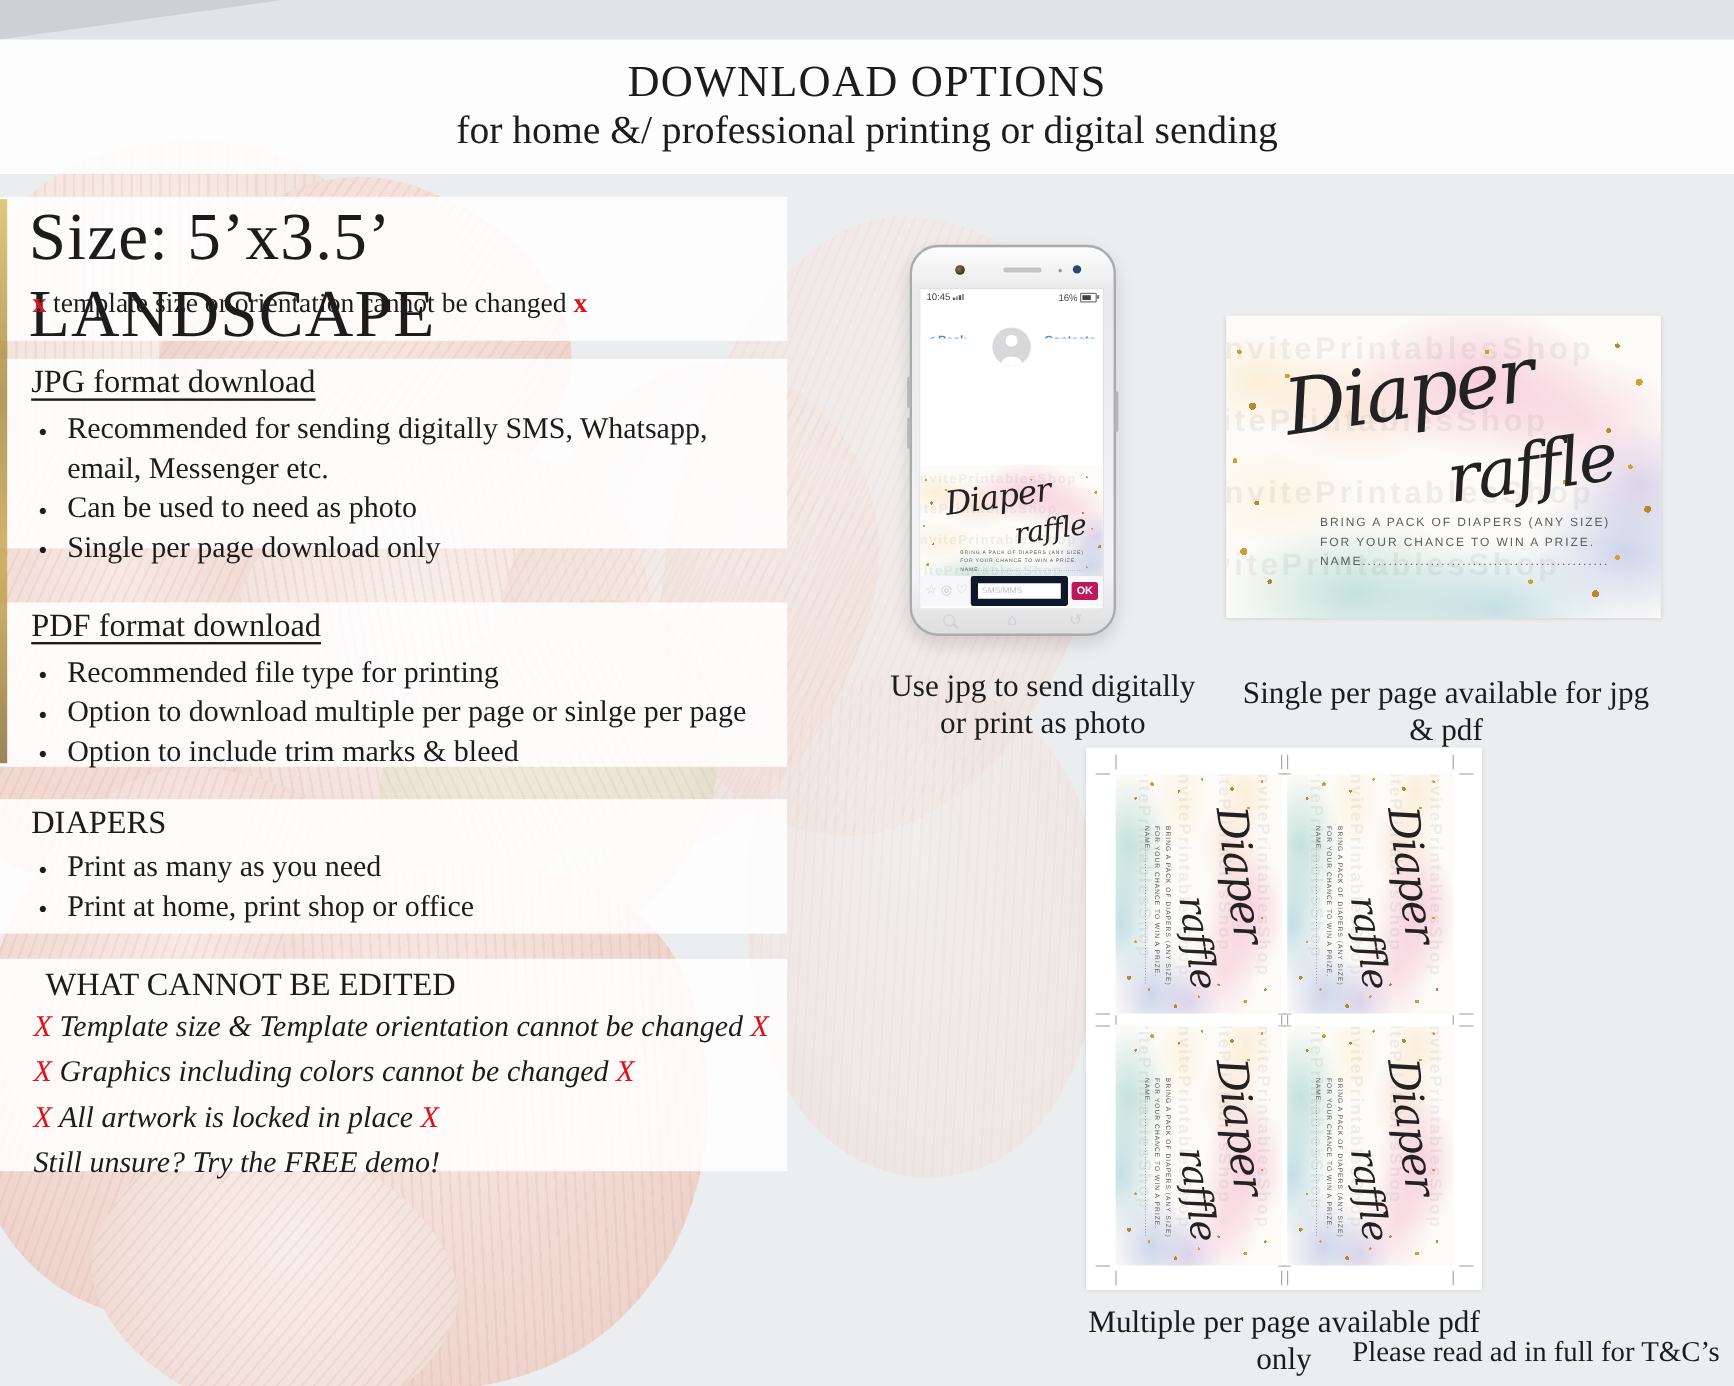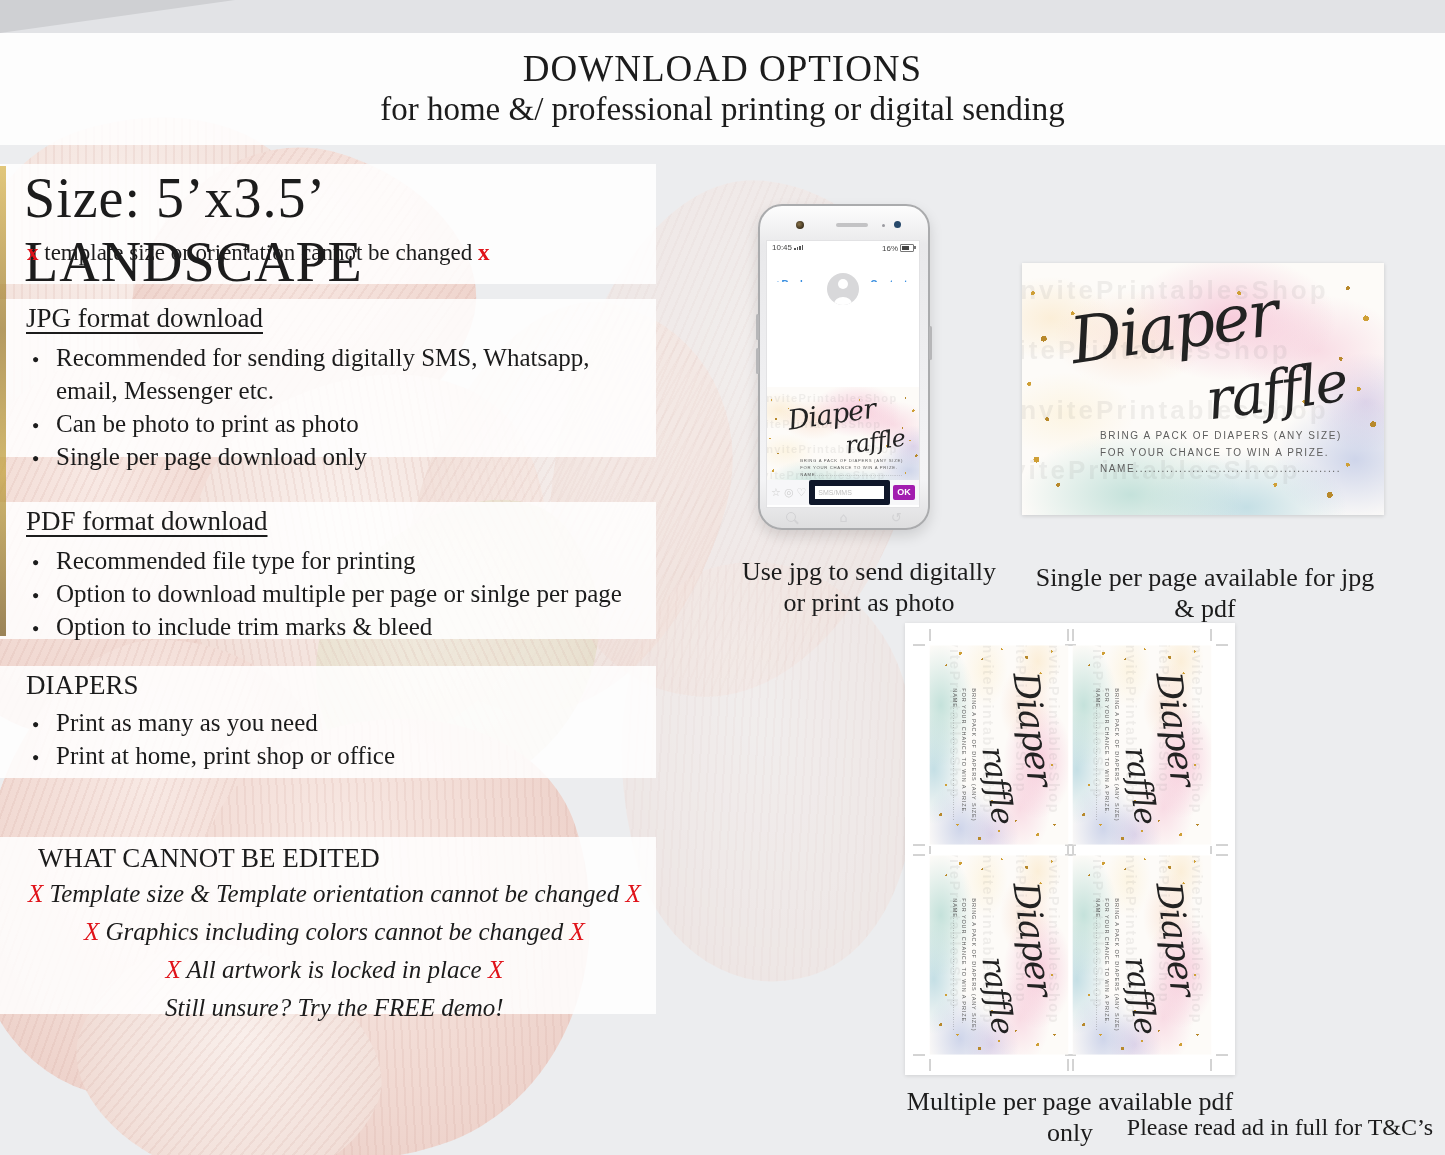--- a/index.html
+++ b/index.html
@@ -136,21 +136,21 @@
           border-radius:50%;background:#fff;}
   .avatar::after{content:"";position:absolute;left:50%;bottom:-6px;margin-left:-9px;width:18px;height:14px;
           border-radius:50% 50% 0 0;background:#fff;}
   .content{position:absolute;left:0;top:41px;right:0;bottom:28px;background:#fff;}
   .toolbar{position:absolute;left:0;right:0;bottom:2px;height:25px;background:#f7f7f9;
            display:flex;align-items:center;gap:3px;padding:0 4px;box-sizing:border-box;}
   .tb-ic{font-size:11px;color:#cfcfcf;line-height:1;}
   .sms-input{flex:1;height:13px;font-size:7px;border:6px solid #0f172a;border-radius:2px;
              padding:0 3px;color:#555;min-width:0;font-family:"Liberation Sans",sans-serif;}
   .sms-input::placeholder{color:#c0c0c0;}
-  .ok-btn{width:22px;height:15px;background:#a21caf;color:#fff;font-size:9px;font-weight:bold;
+  .ok-btn{width:22px;height:15px;background:#be185d;color:#fff;font-size:9px;font-weight:bold;
           border:none;border-radius:2px;line-height:15px;text-align:center;padding:0;
           font-family:"Liberation Sans",sans-serif;}
   .bezel-icons{position:absolute;left:0;right:0;bottom:2px;height:18px;display:flex;
                justify-content:space-between;padding:0 26px;align-items:center;}
   .bz{color:#d2d2d4;font-size:13px;line-height:1;font-family:"DejaVu Sans",sans-serif;}
   .mag{width:8px;height:8px;border:1.5px solid #d2d2d4;border-radius:50%;position:relative;}
   .mag::after{content:"";position:absolute;width:5px;height:1.5px;background:#d2d2d4;
               transform:rotate(45deg);right:-4px;bottom:-1px;}
 
   
@@ -192,21 +192,21 @@
       <span class="rx b">x</span>
       <span>template size or orientation cannot be changed</span>
       <span class="rx b">x</span>
     </div>
   </div>
 
   <div class="band half" style="top:299px;height:158px;">
     <h3 class="sec-h u" style="top:4px;">JPG format download</h3>
     <ul class="bullets" style="top:42px;">
       <li><span>Recommended for sending digitally SMS, Whatsapp, email, Messenger etc.</span></li>
-      <li><span>Can be photo to print as photo</span></li>
+      <li><span>Can be used to need as photo</span></li>
       <li><span>Single per page download only</span></li>
     </ul>
   </div>
 
   <div class="band half" style="top:502px;height:137px;">
     <h3 class="sec-h u" style="top:4px;">PDF format download</h3>
     <ul class="bullets" style="top:42px;">
       <li><span>Recommended file type for printing</span></li>
       <li><span>Option to download multiple per page or sinlge per page</span></li>
       <li><span>Option to include trim marks &amp; bleed</span></li>
@@ -214,21 +214,21 @@
   </div>
 
   <div class="band half" style="top:666px;height:112px;">
     <h3 class="sec-h" style="top:4px;">DIAPERS</h3>
     <ul class="bullets" style="top:40px;">
       <li><span>Print as many as you need</span></li>
       <li><span>Print at home, print shop or office</span></li>
     </ul>
   </div>
 
-  <div class="band half" style="top:837px;height:177px;text-align:center;">
+  <div class="band half" style="top:799px;height:177px;">
     <div class="edit-h">WHAT CANNOT BE EDITED</div>
     <div class="edit-lines">
       <div class="xline">
         <span class="rx">X</span>
         <span>Template size &amp; Template orientation cannot be changed</span>
         <span class="rx">X</span>
       </div>
       <div class="xline">
         <span class="rx">X</span>
         <span>Graphics including colors cannot be changed</span>

